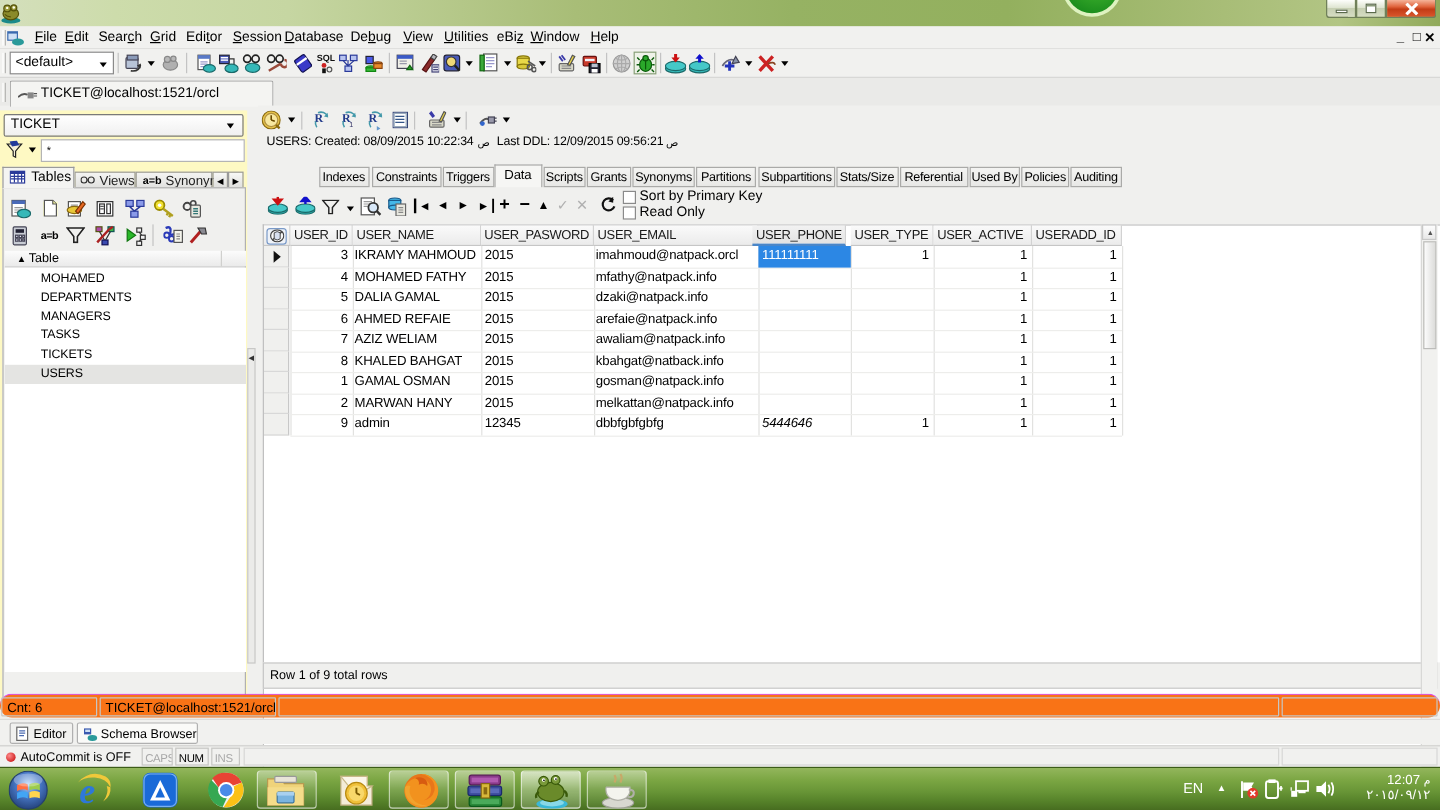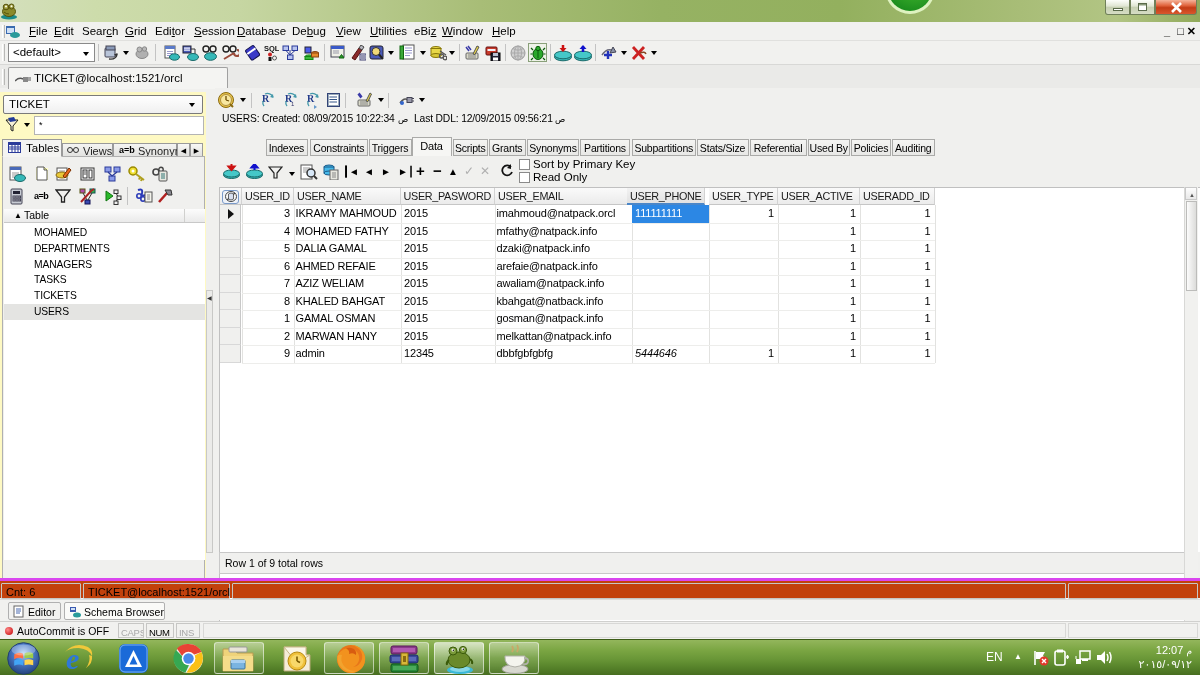--- a/index.html
+++ b/index.html
@@ -50,21 +50,21 @@
 #grid{position:absolute;left:4px;top:99px;width:981px;height:365px;background:#fff;border-top:1px solid #c0c0c0;border-left:1px solid #c0c0c0;}
 #gridwhite{position:absolute;left:4px;top:99px;width:966px;height:453px;background:#fff;border-left:1px solid #c0c0c0;}
 .gh{position:absolute;top:0;height:17px;background:linear-gradient(#fafafa,#ebebeb);border-right:1px solid #d2d2d2;border-bottom:1px solid #c6c6c6;font-size:10.8px;letter-spacing:-0.3px;white-space:nowrap;overflow:hidden;color:#1a1a1a;padding-top:2px;padding-left:3px;}
 .gc{position:absolute;height:17.5px;font-size:11px;letter-spacing:-0.15px;padding-top:2px;white-space:nowrap;}
 .grow-line{position:absolute;height:1px;background:#ededeb;}
 .gcol-line{position:absolute;width:1px;background:#e2e2e0;}
 .rowsel{position:absolute;left:0;width:21px;height:17.5px;background:#f0f0ee;border-right:1px solid #c8c8c8;border-bottom:1px solid #d8d8d8;}
 #rowcount{position:absolute;left:4px;top:464px;width:979px;height:22px;background:#f0f0ee;border:1px solid #c8c8c8;font-size:10.5px;padding:4px 0 0 5px;}
 #vsb{position:absolute;left:969px;top:99px;width:14px;height:452px;background:#f1f1ef;border-left:1px solid #d8d8d6;}
 
-#statusbar{position:absolute;left:0;top:578px;width:1200px;height:20px;background:#c2410c;border-top:3px solid #d946ef;font-size:11px;}
+#statusbar{position:absolute;left:0;top:578px;width:1200px;height:20px;background:#f97316;border-top:1px solid #d946ef;font-size:11px;border-radius:10px;}
 .scell{position:absolute;top:2px;height:16px;border:1px solid #c6c6c4;border-radius:1px;padding:2px 0 0 4px;}
 #tabbar2{position:absolute;left:0;top:599px;width:1200px;height:21px;background:#f1f1ef;border-top:1px solid #dcdcda;}
 .btab{position:absolute;top:2px;height:18px;border:1px solid #b0b0b0;background:#f1f1ef;font-size:10.5px;padding:3px 0 0 19px;border-radius:2px;white-space:nowrap;overflow:hidden;}
 #acbar{position:absolute;left:0;top:621px;width:1200px;height:18px;background:#f1f1ef;border-top:1px solid #d0d0ce;font-size:11px;}
 .acell{position:absolute;top:1px;height:15px;border:1px solid #c6c6c4;padding:2.5px 0 0 2px;font-size:9.5px;letter-spacing:-0.3px;overflow:hidden;white-space:nowrap;}
 
 #taskbar{position:absolute;left:0;top:639px;width:1200px;height:36px;background:linear-gradient(#93b65c 0%,#7aa542 30%,#699637 55%,#558129 80%,#476d20 100%);border-top:1px solid #3c5c17;}
 .tkbtn{position:absolute;top:2px;width:50px;height:32px;border:1px solid rgba(255,255,255,0.55);border-radius:3px;background:linear-gradient(rgba(255,255,255,0.38),rgba(255,255,255,0.12) 50%,rgba(255,255,255,0.05));}
 .tkbtn.on{background:linear-gradient(rgba(255,255,255,0.65),rgba(255,255,255,0.3) 50%,rgba(255,255,255,0.18));}
 #clock{position:absolute;right:8px;top:4px;color:#fff;font-size:11px;text-align:right;line-height:13px;}

